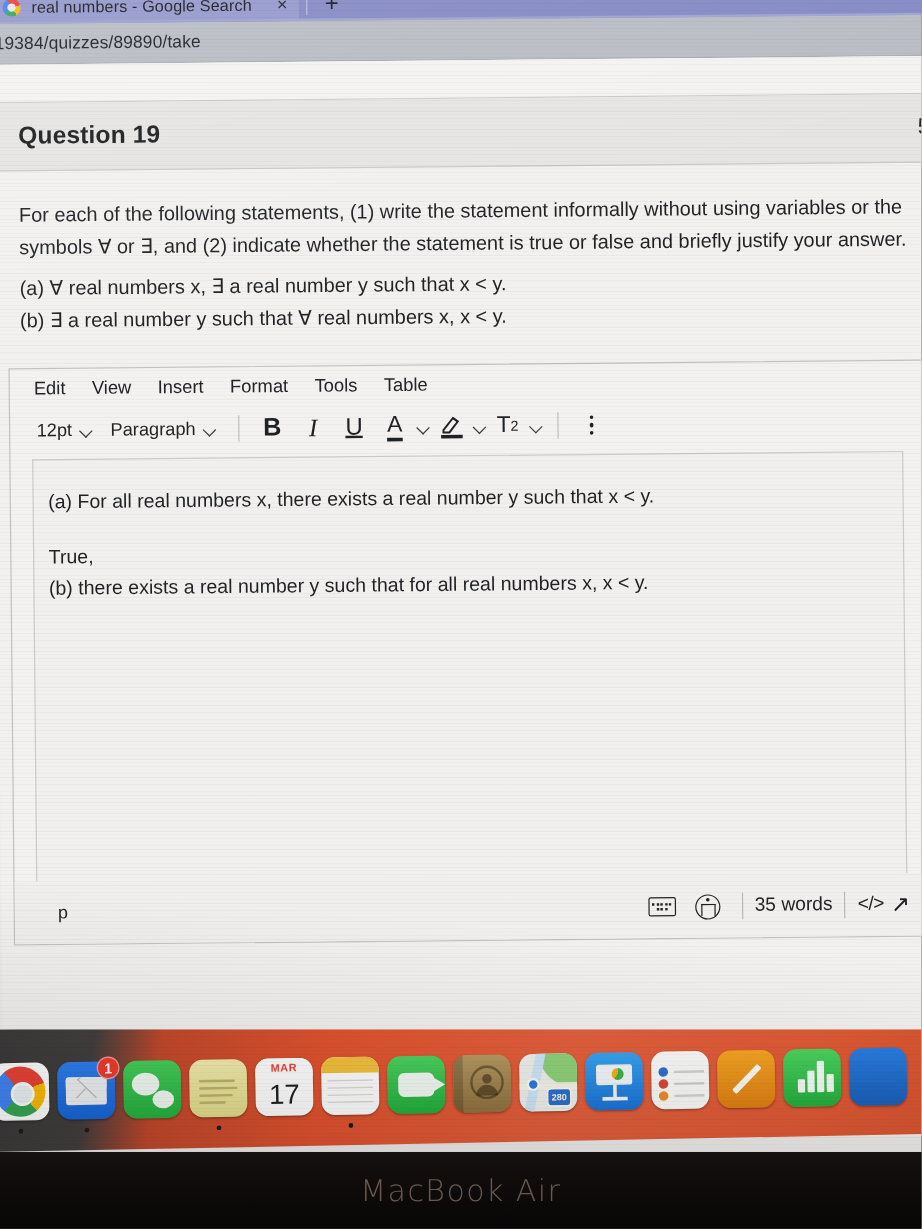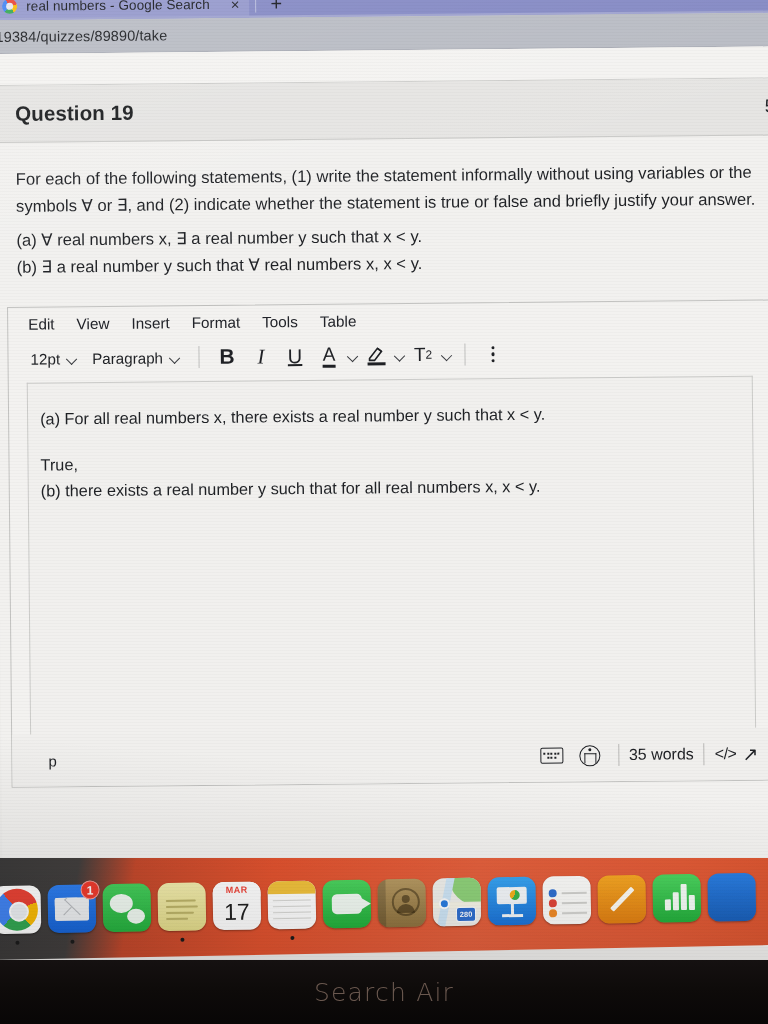--- a/index.html
+++ b/index.html
@@ -559,14 +559,14 @@
      </div>
 
    </div>
  </div>
 
  <div class="glare"></div>
  <div class="scan"></div>
 </div>
 
 <div class="bezel">
-  <span class="bezel-label">Search Air</span>
+  <span class="bezel-label">MacBook Air</span>
 </div>
 
 </body></html>

